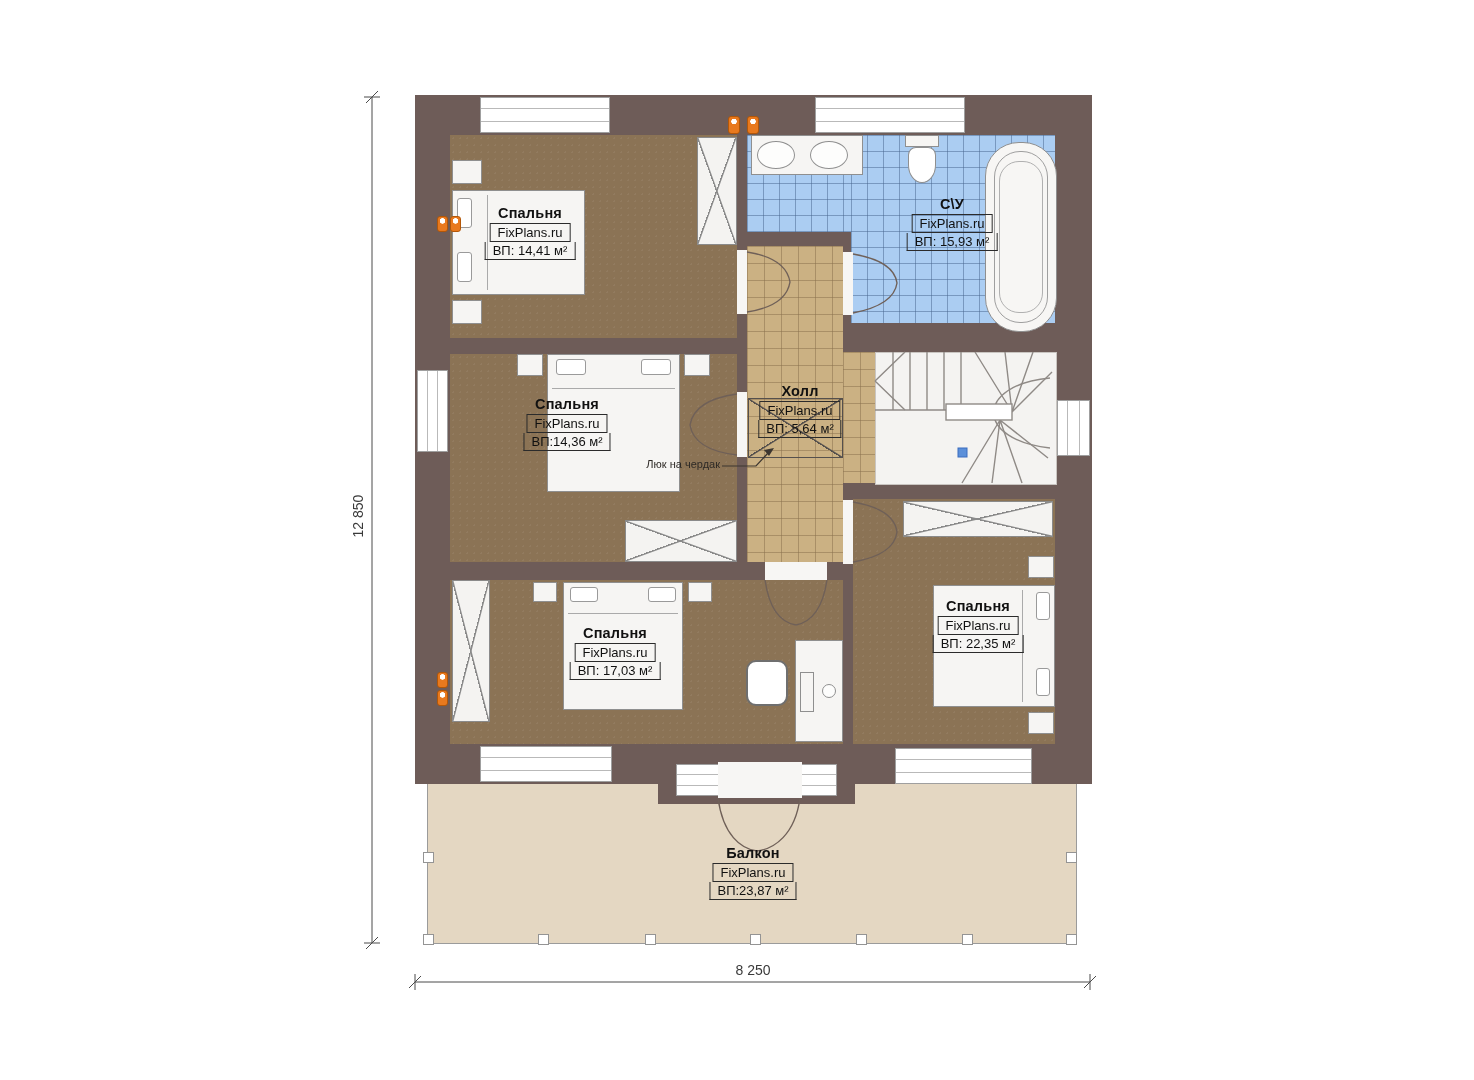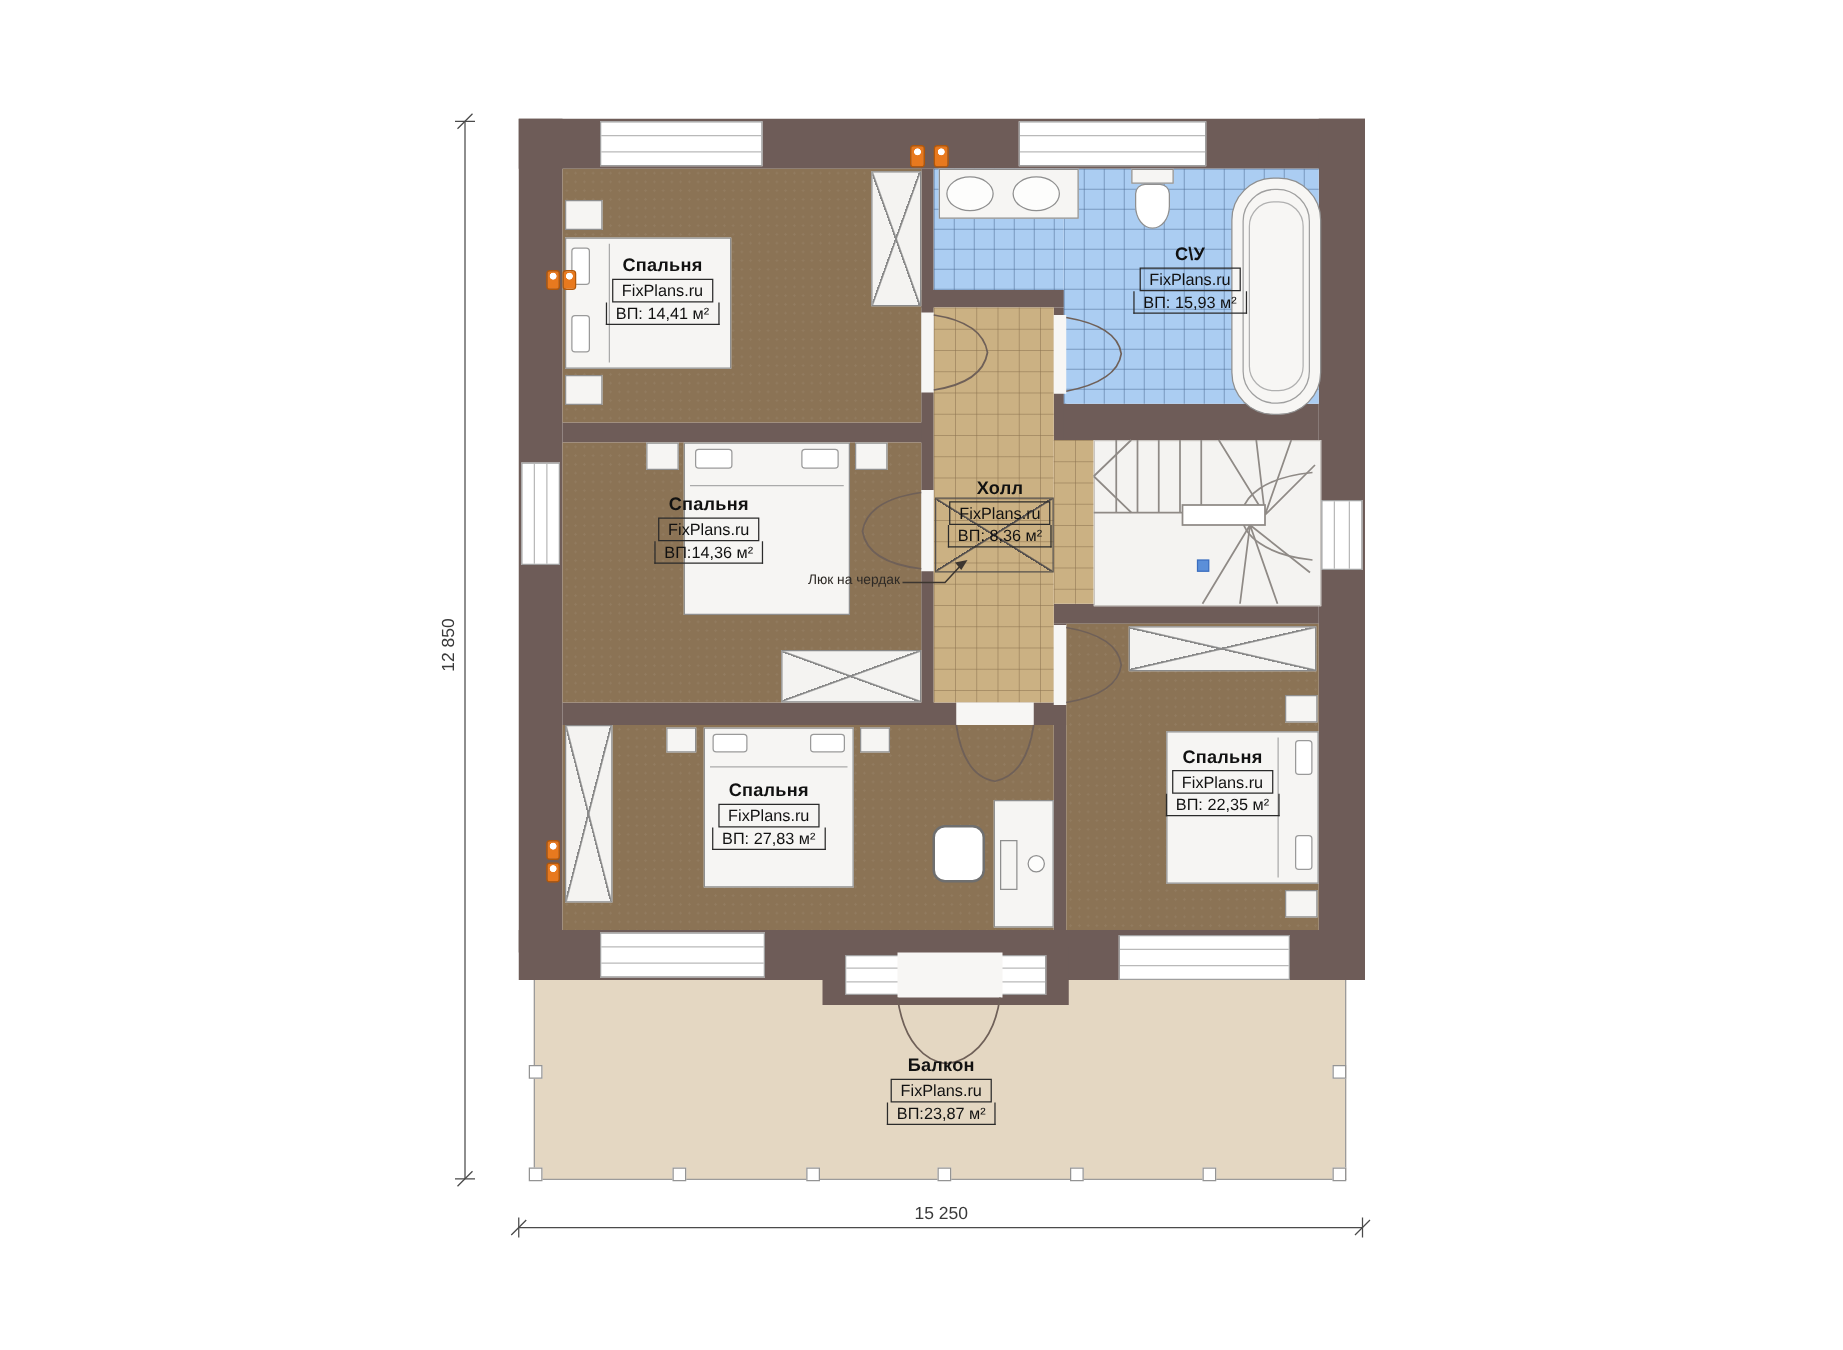--- a/index.html
+++ b/index.html
@@ -209,38 +209,38 @@
 
   <div class="room-label" style="left:567px;top:396px;">
     <div class="room-name">Спальня</div>
     <div><span class="brand-box">FixPlans.ru</span>
     <span class="area-box">ВП:14,36 м²</span></div>
   </div>
 
   <div class="room-label" style="left:800px;top:383px;">
     <div class="room-name">Холл</div>
     <div><span class="brand-box">FixPlans.ru</span>
-    <span class="area-box">ВП: 8,36 м²</span></div>
+    <span class="area-box">ВП: 5,64 м²</span></div>
   </div>
 
   <div class="room-label" style="left:615px;top:625px;">
     <div class="room-name">Спальня</div>
     <div><span class="brand-box">FixPlans.ru</span>
-    <span class="area-box">ВП: 27,83 м²</span></div>
+    <span class="area-box">ВП: 17,03 м²</span></div>
   </div>
 
   <div class="room-label" style="left:978px;top:598px;">
     <div class="room-name">Спальня</div>
     <div><span class="brand-box">FixPlans.ru</span>
     <span class="area-box">ВП: 22,35 м²</span></div>
   </div>
 
   <div class="room-label" style="left:753px;top:845px;">
     <div class="room-name">Балкон</div>
     <div><span class="brand-box">FixPlans.ru</span>
     <span class="area-box">ВП:23,87 м²</span></div>
   </div>
 
   <div class="note-text" style="left:615px;top:458px;width:105px;">Люк на чердак</div>
   <div class="dim-text" style="left:326px;top:508px;width:64px;transform:rotate(-90deg);">12 850</div>
-  <div class="dim-text" style="left:710px;top:962px;width:86px;">15 250</div>
+  <div class="dim-text" style="left:710px;top:962px;width:86px;">8 250</div>
 
 </div>
 
 </body></html>

